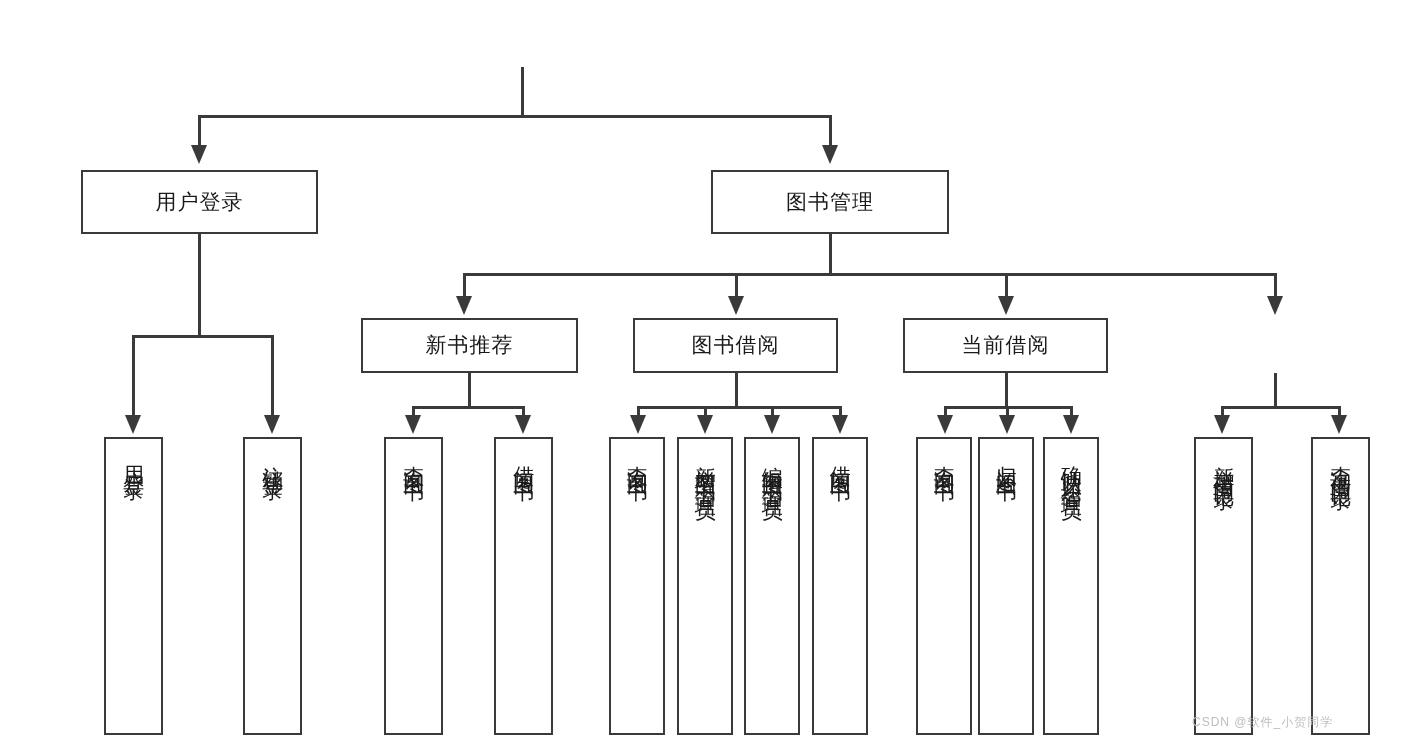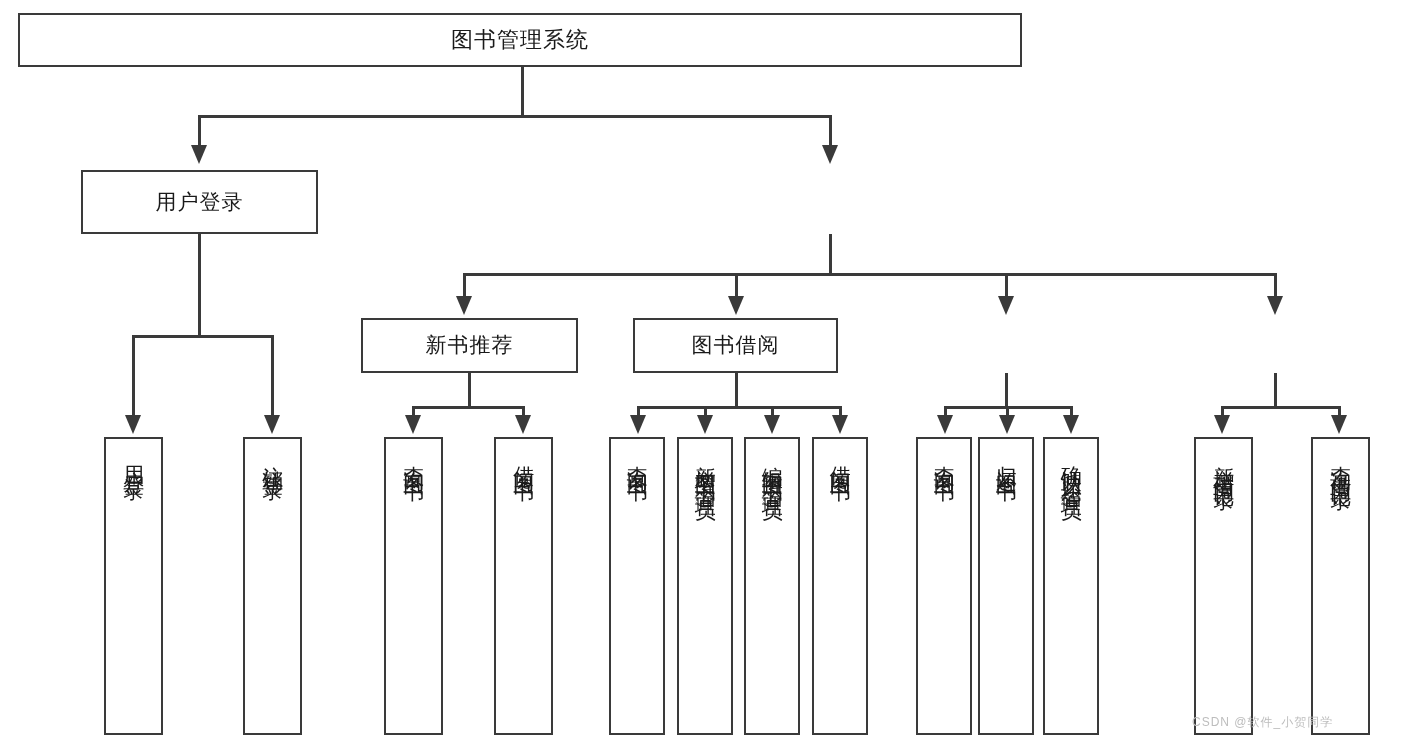--- a/index.html
+++ b/index.html
@@ -71,35 +71,35 @@
     letter-spacing:1px;
     white-space:nowrap;
     user-select:none;
   }
 </style>
 </head>
 <body>
 
 <div id="canvas">
 
-  <div class="node root" style="left:18px; top:13px; width:1004px; height:54px;">
-    <span class="label">图书管理系统</span>
-  </div>
 
   <div class="vline" style="left:521px; top:67px; height:49px;"></div>
 
   <div class="hline" style="left:198px; top:115px; width:634px;"></div>
 
   <div class="vline" style="left:198px; top:115px; height:30px;"></div>
   <div class="arrow" style="left:191px; top:145px;"></div>
   <div class="vline" style="left:829px; top:115px; height:30px;"></div>
   <div class="arrow" style="left:822px; top:145px;"></div>
 
   <div class="node" style="left:81px; top:170px; width:237px; height:64px;">
     <span class="label">用户登录</span>
+  </div>
+  <div class="node" style="left:711px; top:170px; width:238px; height:64px;">
+    <span class="label">图书管理</span>
   </div>
 
   <div class="vline" style="left:198px; top:234px; height:103px;"></div>
   <div class="hline" style="left:132px; top:335px; width:142px;"></div>
   <div class="vline" style="left:132px; top:335px; height:83px;"></div>
   <div class="arrow" style="left:125px; top:415px;"></div>
   <div class="vline" style="left:271px; top:335px; height:83px;"></div>
   <div class="arrow" style="left:264px; top:415px;"></div>
 
   <div class="vline" style="left:829px; top:234px; height:40px;"></div>
@@ -112,20 +112,23 @@
   <div class="arrow" style="left:998px; top:296px;"></div>
   <div class="vline" style="left:1274px; top:273px; height:26px;"></div>
   <div class="arrow" style="left:1267px; top:296px;"></div>
 
   <div class="node" style="left:633px; top:318px; width:205px; height:55px;">
     <span class="label">图书借阅</span>
   </div>
   <div class="node" style="left:361px; top:318px; width:217px; height:55px;">
     <span class="label">新书推荐</span>
   </div>
+  <div class="node" style="left:903px; top:318px; width:205px; height:55px;">
+    <span class="label">当前借阅</span>
+  </div>
 
   <div class="vline" style="left:468px; top:373px; height:35px;"></div>
   <div class="hline" style="left:412px; top:406px; width:113px;"></div>
   <div class="vline" style="left:412px; top:406px; height:12px;"></div>
   <div class="arrow" style="left:405px; top:415px;"></div>
   <div class="vline" style="left:522px; top:406px; height:12px;"></div>
   <div class="arrow" style="left:515px; top:415px;"></div>
 
   <div class="vline" style="left:735px; top:373px; height:35px;"></div>
   <div class="hline" style="left:637px; top:406px; width:205px;"></div>

